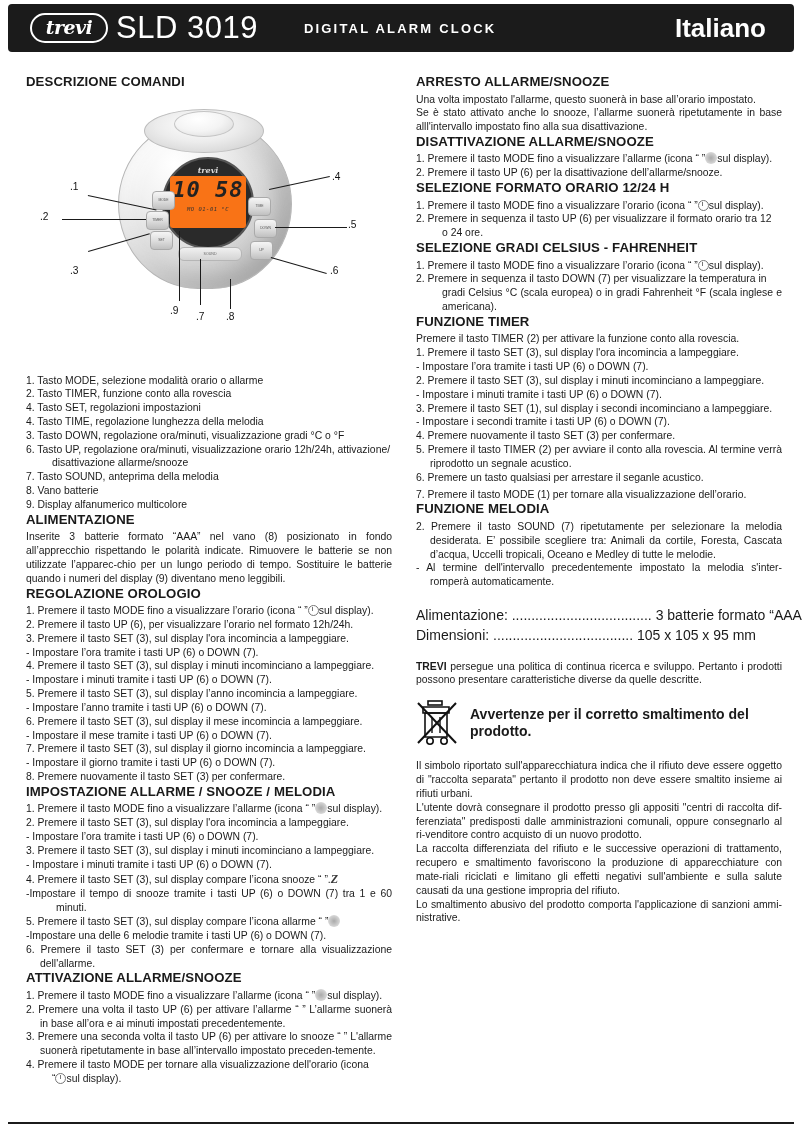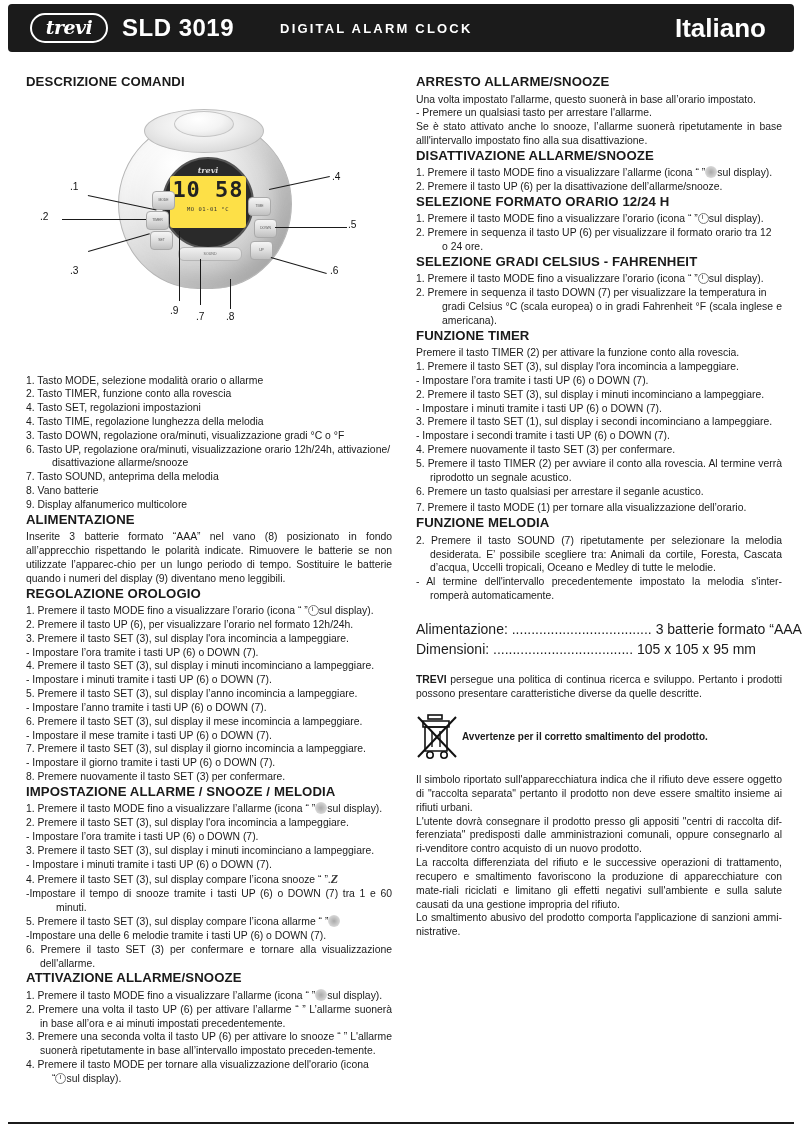--- a/index.html
+++ b/index.html
@@ -44,24 +44,24 @@
     font-family: "DejaVu Serif", serif;
     font-weight: bold;
     font-size: 19px;
     font-style: italic;
     letter-spacing: -0.5px;
     line-height: 1;
     transform: translateY(-1px);
   }
   .model {
     color: #ffffff;
-    font-size: 24px;
-    font-weight: bold;
+    font-size: 31px;
+    font-weight: normal;
     letter-spacing: 0.5px;
-    margin-left: 14px;
+    margin-left: 8px;
     white-space: nowrap;
   }
   .subtitle {
     color: #ffffff;
     font-size: 13px;
     font-weight: bold;
     letter-spacing: 2.2px;
     margin-left: 46px;
     white-space: nowrap;
   }
@@ -214,23 +214,24 @@
     font-style: italic;
     font-weight: bold;
     font-size: 8px;
   }
   .lcd {
     position: absolute;
     left: 6px;
     top: 17px;
     width: 76px;
     height: 52px;
-    background: #fde047;
+    background: #f97316;
     border-radius: 3px;
     overflow: hidden;
+    font-style: italic;
   }
   .lcd-time {
     text-align: center;
     font-family: "DejaVu Sans Mono", monospace;
     font-size: 22px;
     font-weight: bold;
     color: #222;
     letter-spacing: 1px;
     margin-top: 3px;
     line-height: 1;
@@ -298,22 +299,23 @@
   }
   .dots { letter-spacing: 0px; }
 
   .weee-row {
     display: flex;
     align-items: center;
     margin-top: 10px;
   }
   .weee-icon { width: 46px; height: 52px; flex: 0 0 46px; }
   .weee-text {
-    font-size: 10px;
-    font-weight: bold;
+    font-size: 14px;
+    font-weight: bold;
+    margin-left: 8px;
     line-height: 1.2;
   }
   .bottom-rule {
     position: absolute;
     left: 8px;
     top: 1122px;
     width: 786px;
     height: 2px;
     background: #1b1b1b;
   }
@@ -430,21 +432,20 @@
     <li class="t just indent1">3. Premere una seconda volta il tasto UP (6) per attivare lo snooze “ ” L'allarme suonerà ripetutamente in base all’intervallo impostato preceden-temente.</li>
     <li class="t just indent1">4. Premere il tasto MODE per tornare alla visualizzazione dell'orario (icona</li>
     <li class="t nojust indent2"><span>“</span><span class="inlicon ic-clock"></span><span>sul display).</span></li>
   </ol>
 </div>
 
 <div class="col col-right">
 
   <h2 class="sec">ARRESTO ALLARME/SNOOZE</h2>
   <p class="t nojust">Una volta impostato l'allarme, questo suonerà in base all’orario impostato.</p>
-  <p class="t nojust">- Premere un qualsiasi tasto per arrestare l'allarme.</p>
   <p class="t just">Se è stato attivato anche lo snooze, l’allarme suonerà ripetutamente in base alll'intervallo impostato fino alla sua disattivazione.</p>
 
   <h2 class="sec gap-before-sm">DISATTIVAZIONE  ALLARME/SNOOZE</h2>
   <ol class="plain">
     <li class="t nojust"><span>1. Premere il tasto MODE fino a visualizzare l’allarme (icona “ ”</span><span class="inlicon ic-bell"></span><span>sul display).</span></li>
     <li class="t nojust">2. Premere il tasto UP (6) per la disattivazione dell’allarme/snooze.</li>
   </ol>
 
   <h2 class="sec gap-before-sm">SELEZIONE FORMATO ORARIO 12/24 H</h2>
   <ol class="plain">

